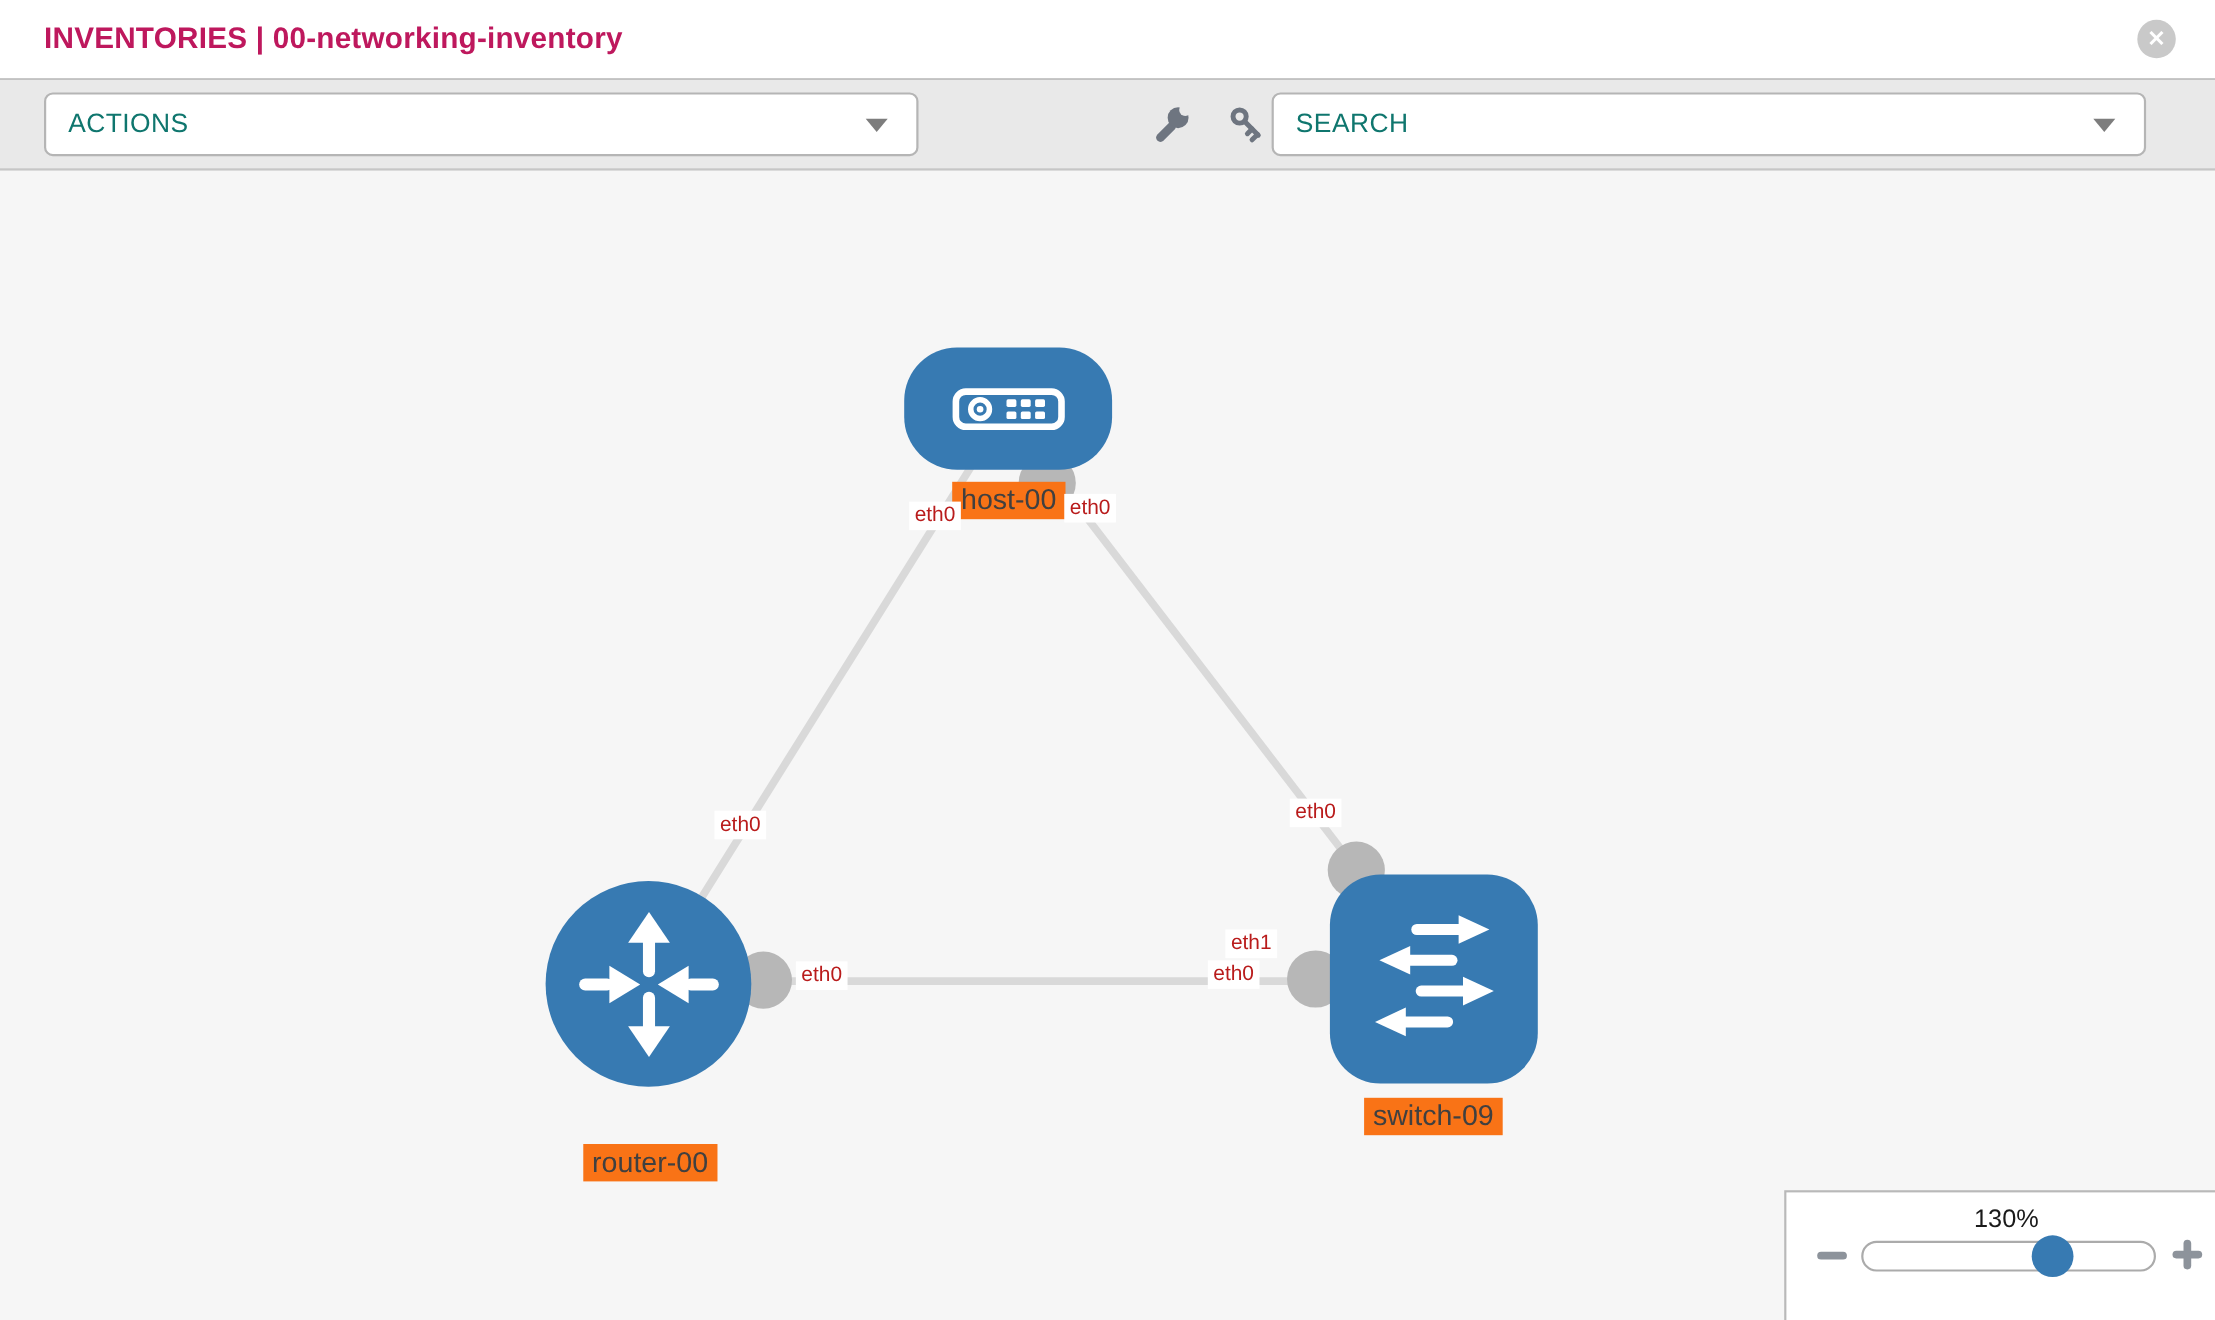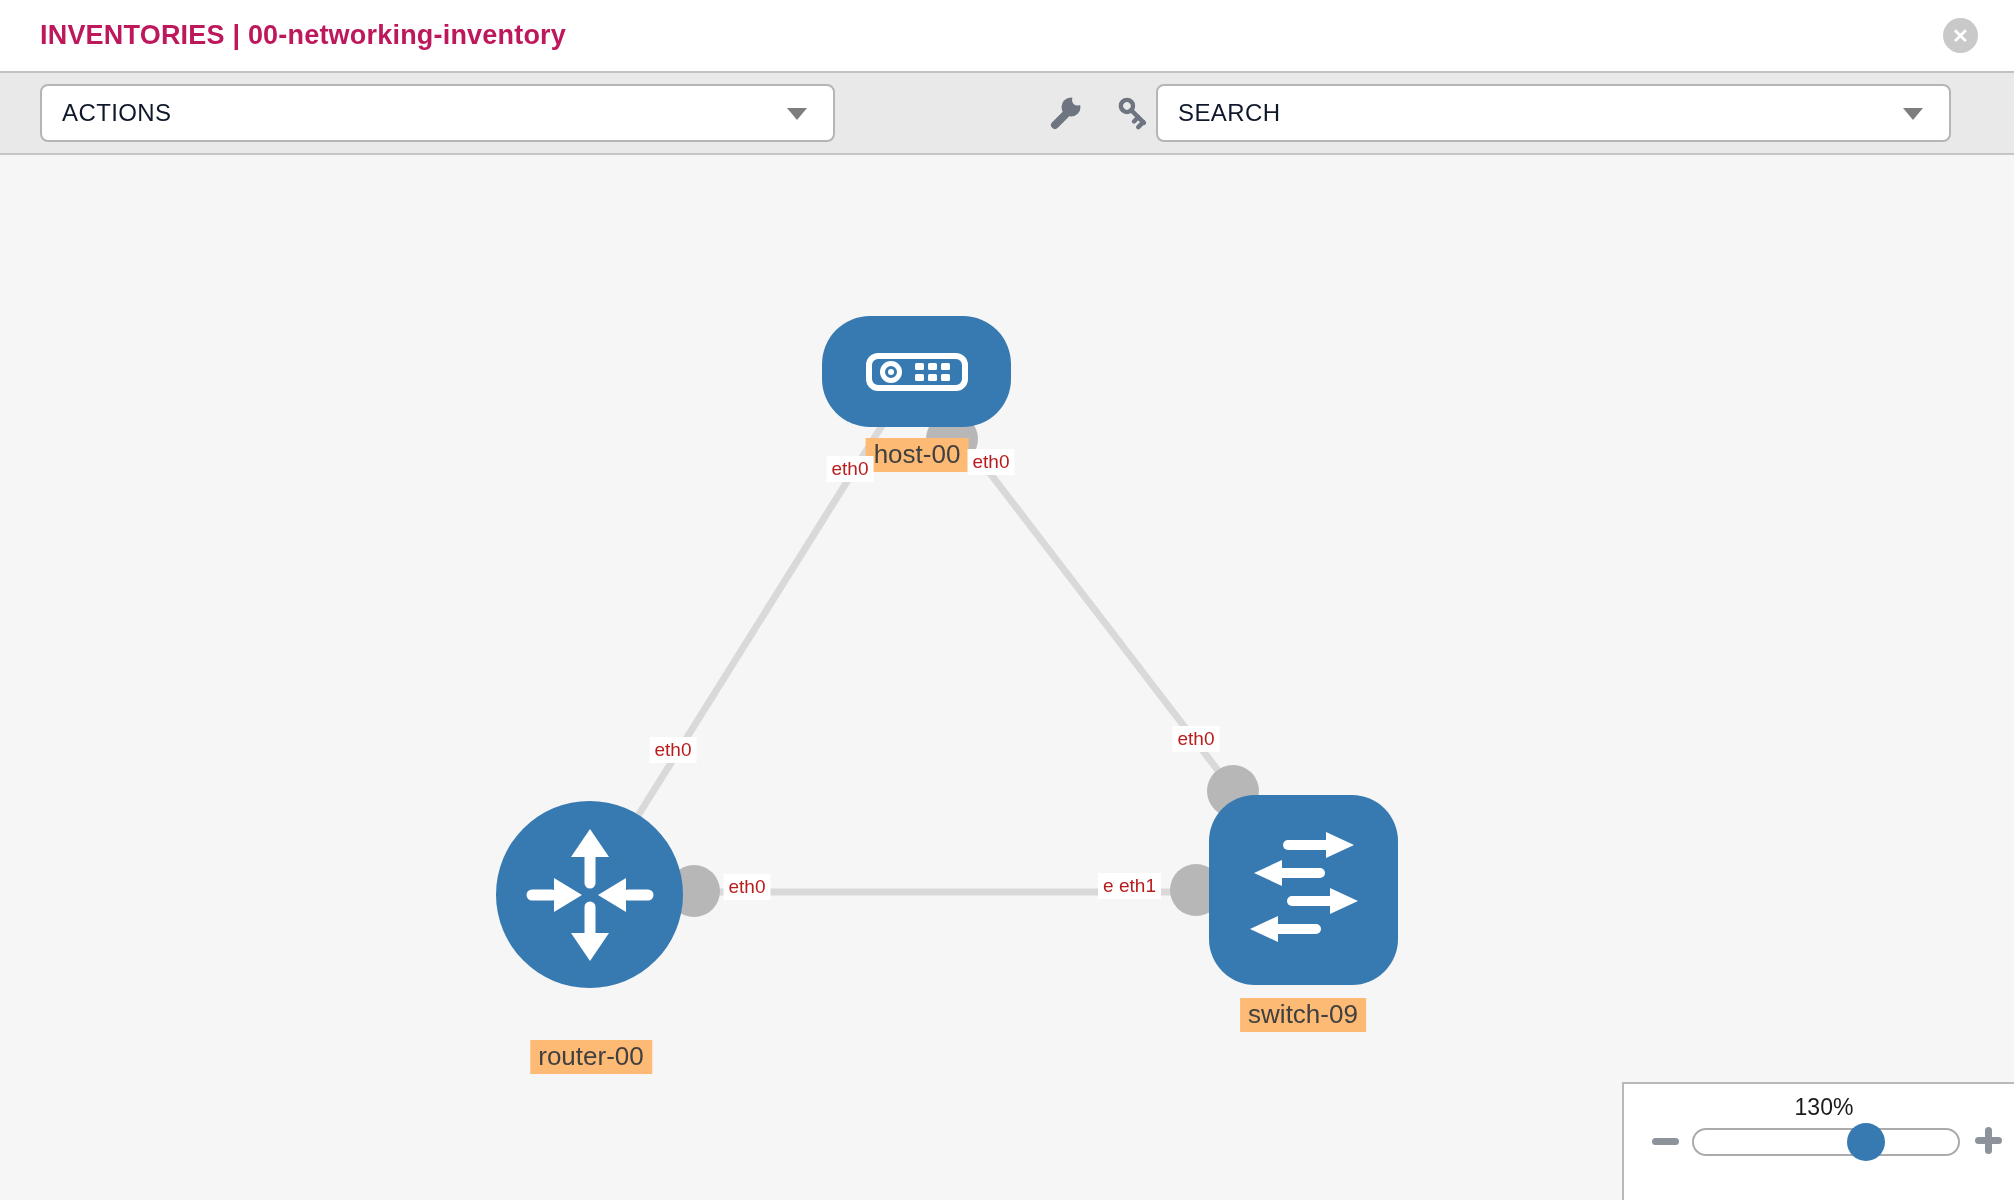--- a/index.html
+++ b/index.html
@@ -32,21 +32,21 @@
     position:absolute; left:0; top:73px; width:2014px; height:80px;
     background: var(--toolbar_bg, #e9e9e9); border-bottom:2px solid #c6c6c6; z-index:50;
   }
   .select-box {
     position:absolute; top:11px; height:54px; background:#ffffff;
     border:2px solid #b5b5b5; border-radius:8px;
     display:flex; align-items:center; cursor:pointer;
   }
   .select-actions { left:40px;  width:791px; }
   .select-search  { left:1156px; width:791px; }
-  .select-label { margin-left:20px; font-size:24px; color:#0f172a; letter-spacing:0.4px; }
+  .select-label { margin-left:20px; font-size:24px; color:#0f766e; letter-spacing:0.4px; }
   .caret {
     position:absolute; right:26px; top:50%; margin-top:-5px;
     width:0; height:0; border-left:10px solid transparent;
     border-right:10px solid transparent; border-top:12px solid #7d7d7d;
   }
   .icon-btn {
     position:absolute; top:20px; width:40px; height:40px;
     display:flex; align-items:center; justify-content:center; cursor:pointer;
   }
   .btn-wrench { left:1044px; }
@@ -61,39 +61,39 @@
   .node {
     position:absolute; background: var(--node_fill, #377ab2);
     display:flex; align-items:center; justify-content:center; z-index:10; cursor:pointer;
   }
   .node-host   { left:822px;  top:316px; width:189px; height:111px; border-radius:48px; }
   .node-router { left:496px;  top:801px; width:187px; height:187px; border-radius:50%; }
   .node-switch { left:1209px; top:795px; width:189px; height:190px; border-radius:46px; }
 
   .node-label {
     position:absolute; transform:translateX(-50%);
-    background:#fdba74; color: var(--label_text, #404040);
+    background:#f97316; color: var(--label_text, #404040);
     font-size:26px; line-height:1.15; padding:2px 8px; z-index:20; white-space:nowrap;
   }
   .lbl-host   { left:917px;  top:438px; }
   .lbl-router { left:591px;  top:1040px; }
   .lbl-switch { left:1303px; top:998px; }
 
   .port-label {
     position:absolute; background:#ffffff; color:#b91c1c;
     font-size:19px; line-height:1.15; padding:2px 5px; z-index:20; white-space:nowrap;
   }
   .centered { transform:translateX(-50%); }
   .p-host-left    { left:850px;  top:456px; }
   .p-host-right   { left:991px;  top:449px; }
   .p-a-router-end { left:673px;  top:737px; }
   .p-b-switch-end { left:1196px; top:726px; }
   .p-c-router-end { left:747px;  top:874px; }
   .p-c-under      { left:1098px; top:873px; z-index:20; }
-  .p-c-over       { left:1114px; top:873px; z-index:21; }
+  .p-c-over       { left:1114px; top:845px; z-index:21; }
 
   
   .zoom-panel {
     position:absolute; left:1622px; top:1082px; width:400px; height:126px;
     background:#ffffff; border:2px solid #b9b9b9; z-index:60;
   }
   .zoom-level {
     position:absolute; left:0; top:10px; width:400px; text-align:center;
     font-size:23px; color:#1a1a1a;
   }

